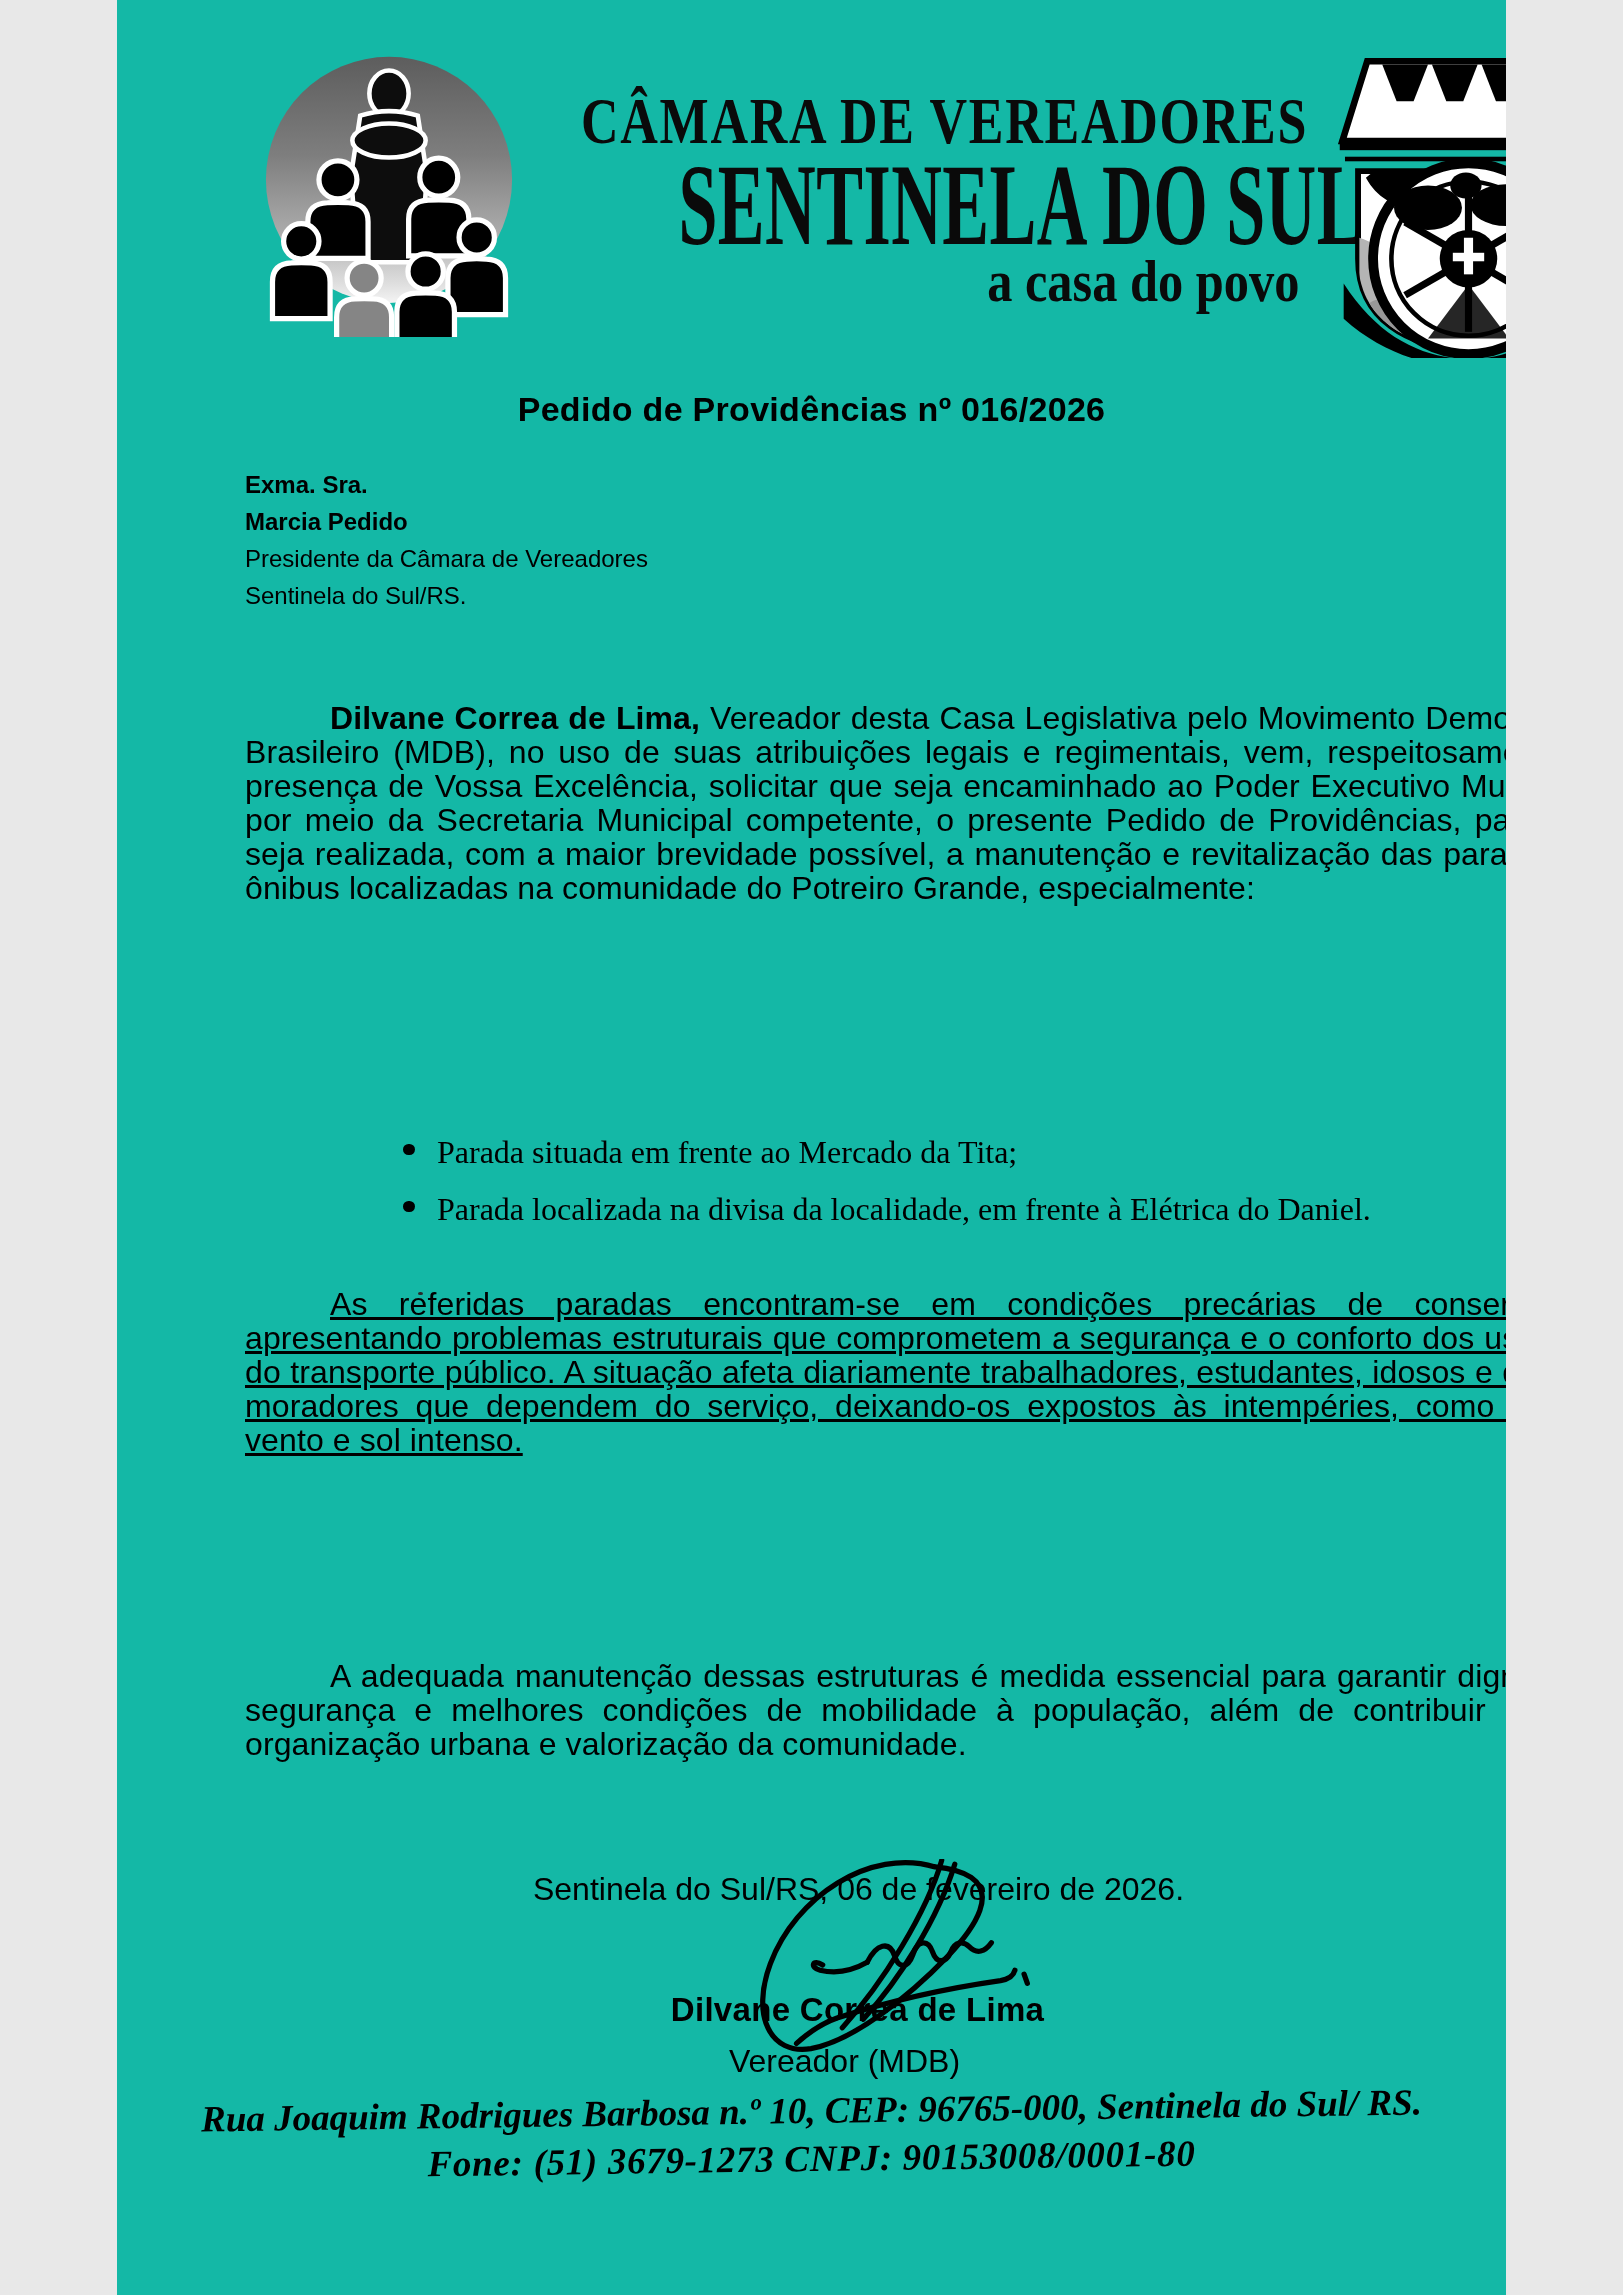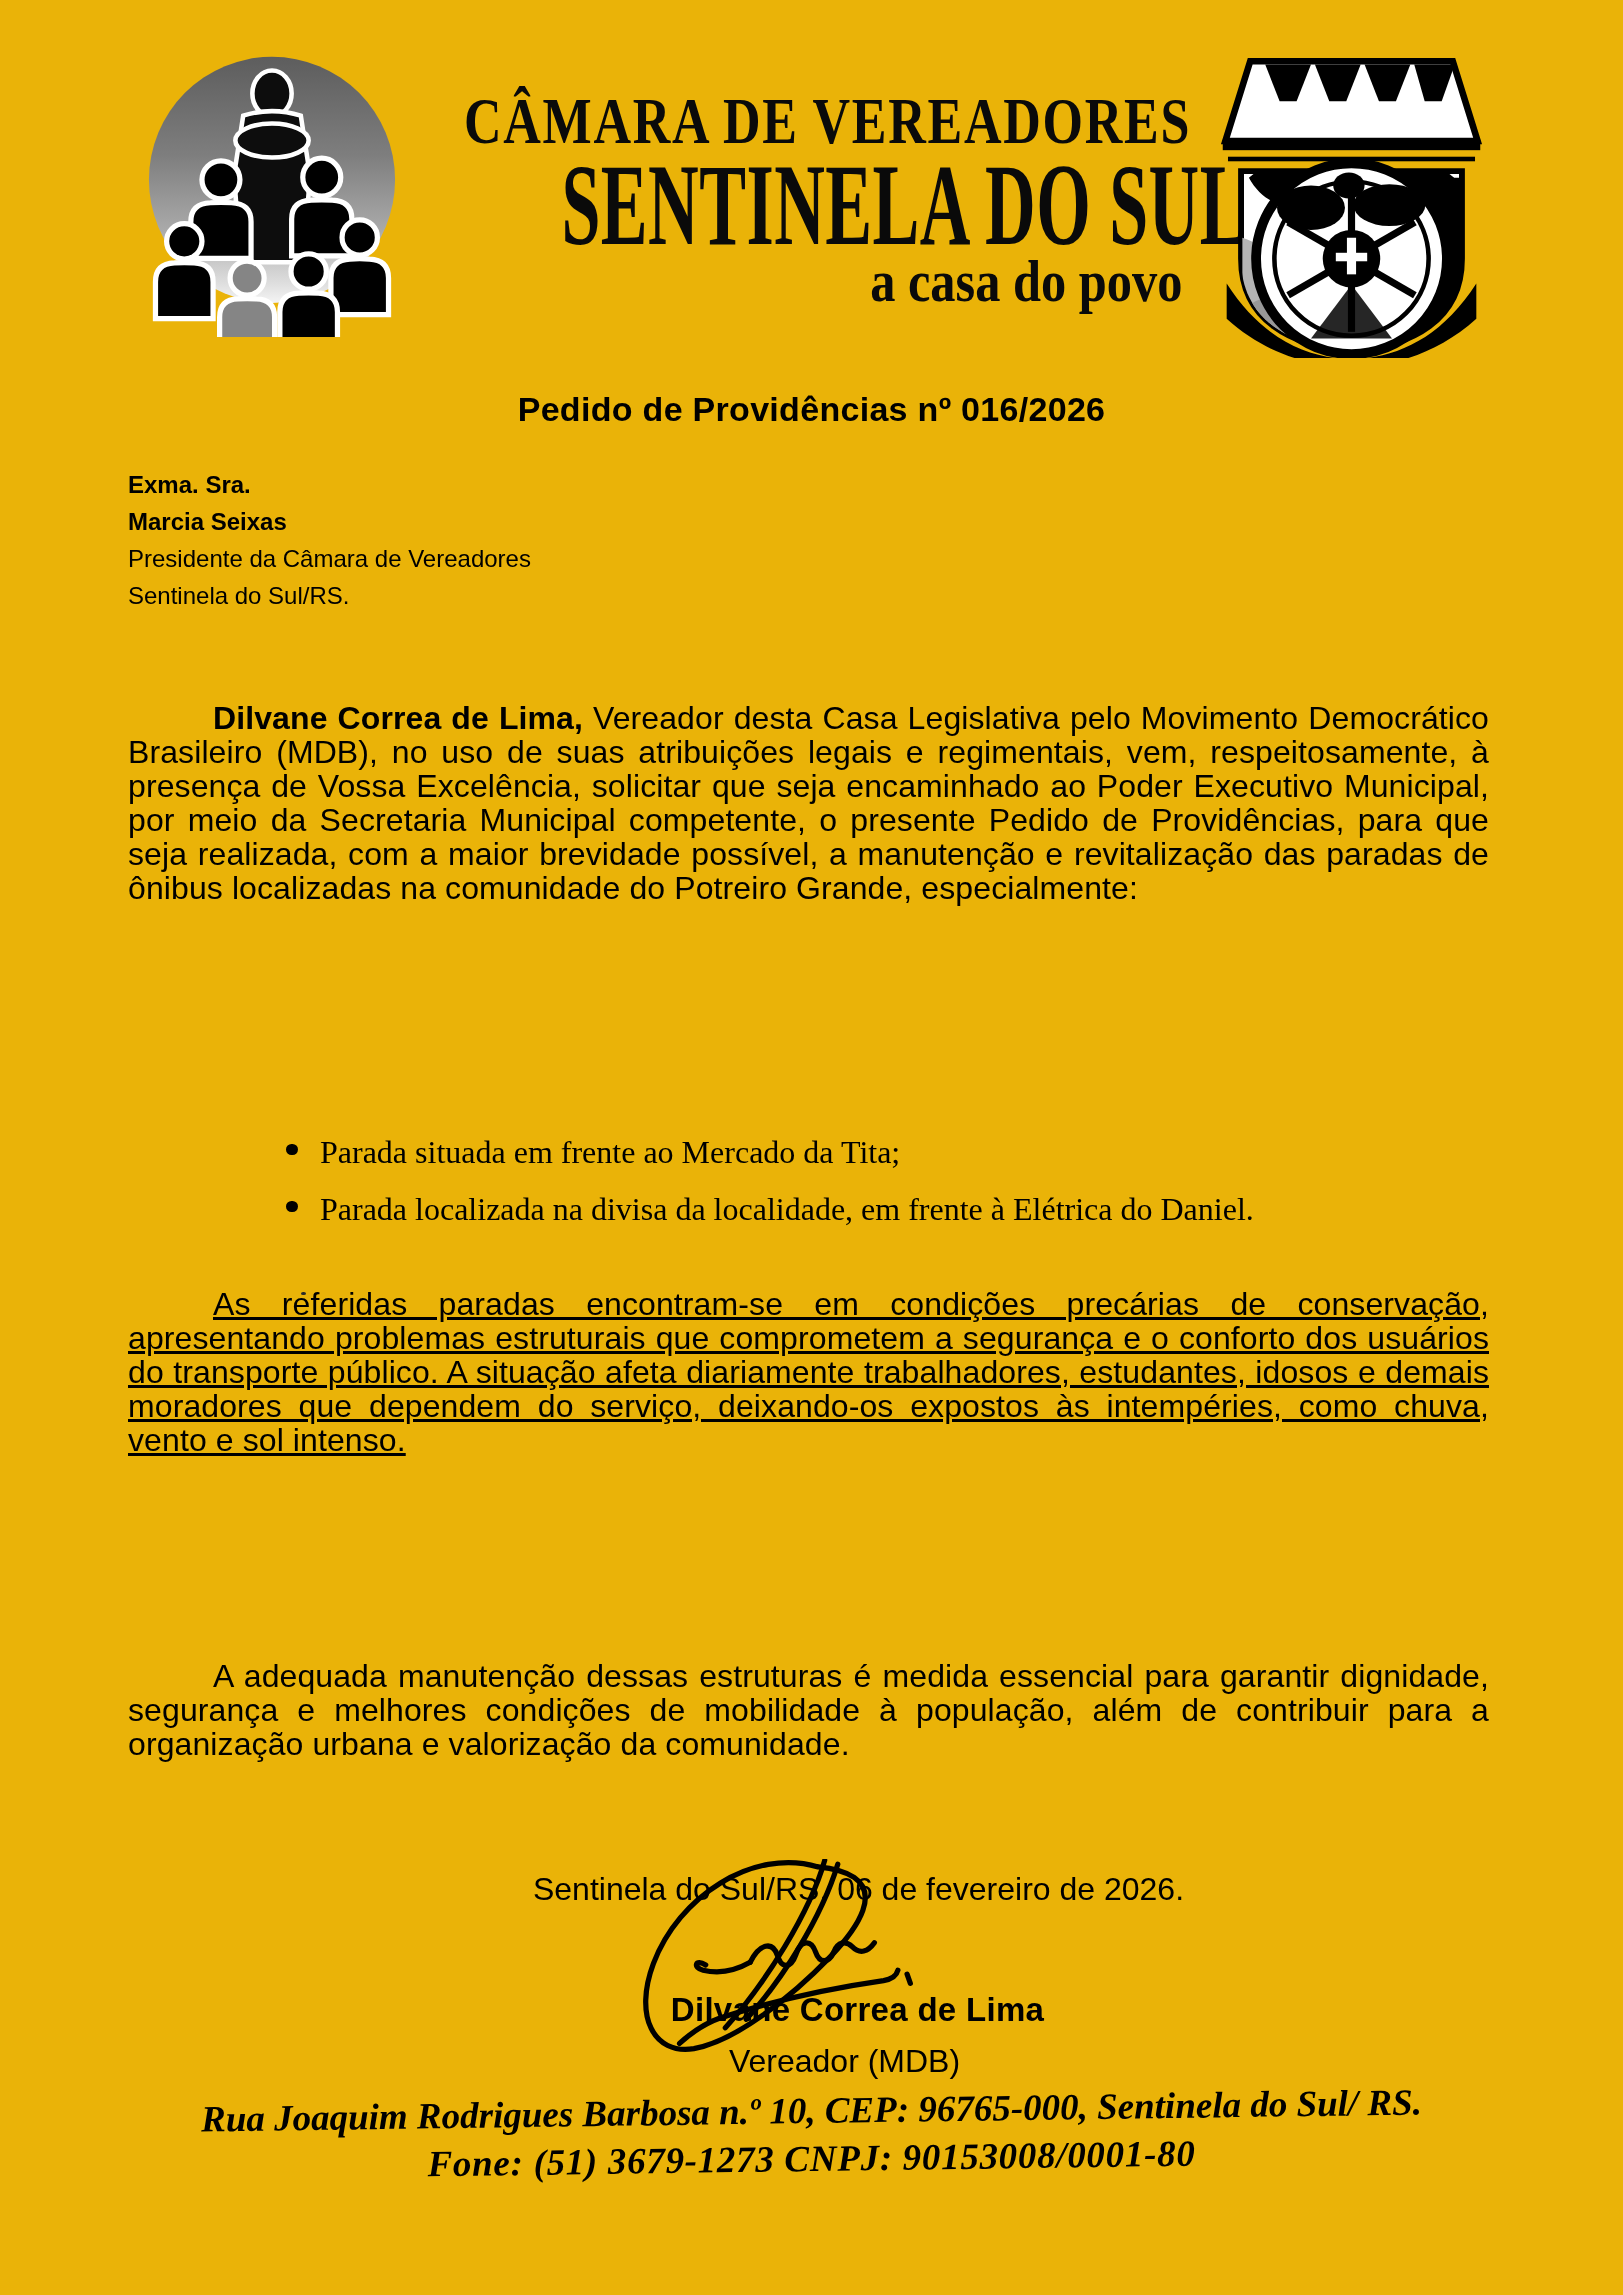--- a/index.html
+++ b/index.html
@@ -1,16 +1,16 @@
 <!DOCTYPE html>
 <html style="font-size:10.5px"><head>
 <meta charset="utf-8">
 <style>
   html,body{margin:0;padding:0;background:#e8e8e8;}
-  .page{position:relative;width:1623px;height:2295px;background:#eab308;color:#000;
+  .page{position:relative;width:1389px;height:2295px;background:#14b8a6;color:#000;
         font-family:"Liberation Sans",sans-serif;overflow:hidden;margin:0 auto;}
   .abs{position:absolute;}
 
   
   .masthead{position:absolute;left:399px;top:0;width:812px;height:353px;}
   .mast-line{position:absolute;left:0;width:100%;text-align:center;white-space:nowrap;
              font-family:"Liberation Serif",serif;font-weight:bold;color:#0a0a0a;line-height:1;}
   .mast-1{top:90px;font-size:62px;letter-spacing:2px;transform:scale(0.84,1.05);}
   .mast-2{top:146px;font-size:117px;letter-spacing:0.7px;transform:scale(0.60,1);}
   .mast-3{top:251px;font-size:60px;text-align:right;padding-right:34px;box-sizing:border-box;
@@ -154,21 +154,21 @@
       </g>
 
       <path d="M28 368 C82 452 150 482 219 484 C288 482 356 452 410 368 L410 422 C352 474 288 494 219 496 C150 494 86 474 28 422 Z" fill="#000000"></path>
     </svg>
   </div>
 
   <div class="doc-title">Pedido de Providências nº 016/2026</div>
 
   <div class="recipient">
     <div class="r-bold">Exma. Sra.</div>
-    <div class="r-bold">Marcia Seixas</div>
+    <div class="r-bold">Marcia Pedido</div>
     <div>Presidente da Câmara de Vereadores</div>
     <div>Sentinela do Sul/RS.</div>
   </div>
 
   <p class="para p1"><b>Dilvane Correa de Lima,</b><span> Vereador desta Casa Legislativa pelo Movimento Democrático Brasileiro (MDB), no uso de suas atribuições legais e regimentais, vem, respeitosamente, à presença de Vossa Excelência, solicitar que seja encaminhado ao Poder Executivo Municipal, por meio da Secretaria Municipal competente, o presente Pedido de Providências, para que seja realizada, com a maior brevidade possível, a manutenção e revitalização das paradas de ônibus localizadas na comunidade do Potreiro Grande, especialmente:</span></p>
 
   <ul class="bullets">
     <li>Parada situada em frente ao Mercado da Tita;</li>
     <li>Parada localizada na divisa da localidade, em frente à Elétrica do Daniel.</li>
   </ul>

